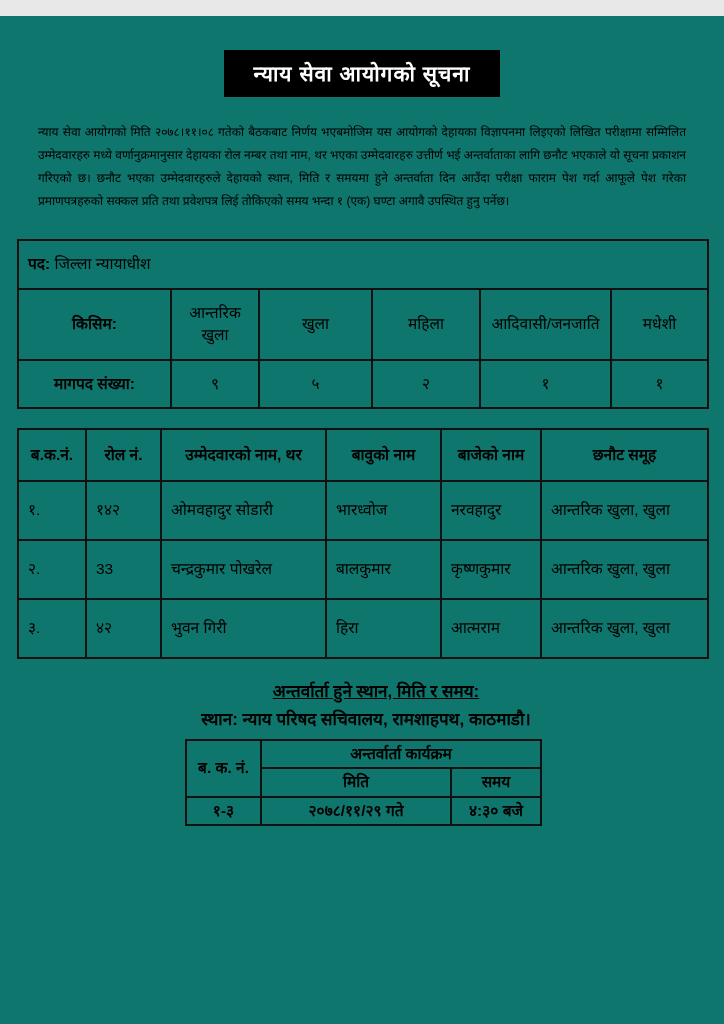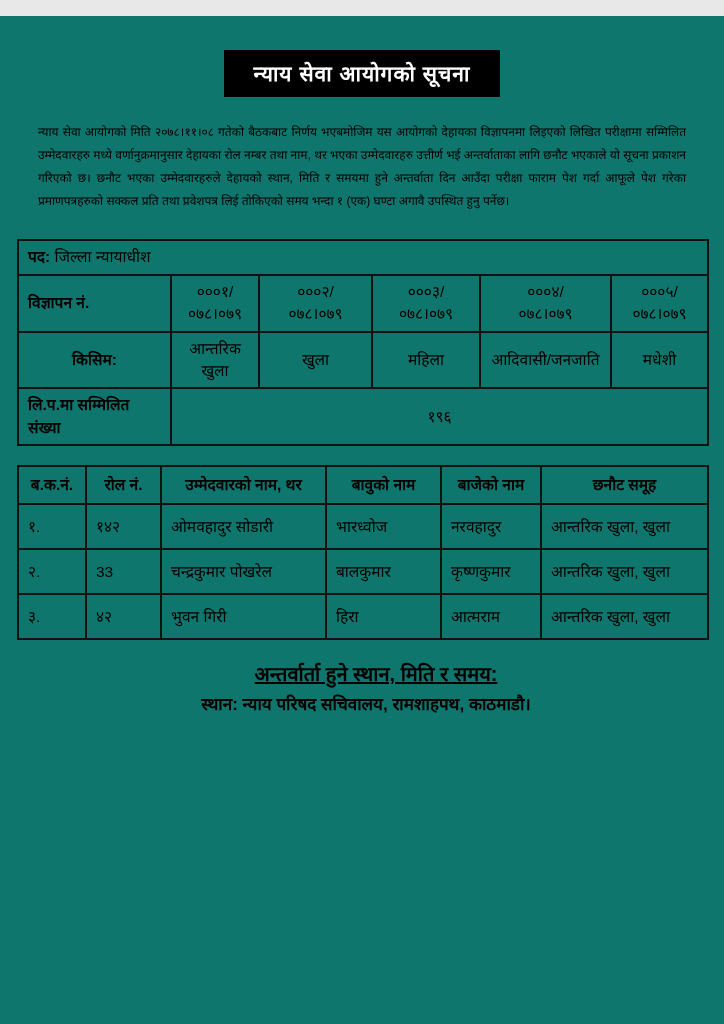--- a/index.html
+++ b/index.html
@@ -30,38 +30,38 @@
     text-align: justify;
   }
   table.tbl {
     border-collapse: collapse;
     table-layout: fixed;
   }
   table.tbl td, table.tbl th {
     border: 2px solid #111;
     font-size: 15.5px;
     line-height: 1.45;
-    padding: 5px 6px;
+    padding: 12px 6px;
     text-align: center;
     vertical-align: middle;
     overflow: hidden;
   }
   .b { font-weight: bold; }
   .left { text-align: left !important; padding-left: 9px !important; }
   .pre { white-space: pre-line; }
 
   table.summary { margin: 26px 0 0 17px; width: 690px; }
   table.candidates { margin: 19px 0 0 17px; width: 690px; }
   table.candidates td { height: 33px; }
   table.candidates th { height: 26px; font-size: 15.5px; border-radius: 16px; }
 
   .center-head {
     margin-top: 20px;
     text-align: center;
-    font-size: 20px;
+    font-size: 17px;
     font-weight: bold;
     text-decoration: underline;
     padding-left: 28px;
   }
   .center-sub {
     margin-top: 5px;
     text-align: center;
     font-size: 17px;
     font-weight: bold;
     padding-left: 8px;
@@ -87,44 +87,35 @@
         <col style="width:113px">
       <col style="width:108px">
         <col style="width:131px">
         <col style="width:97px">
     </colgroup>
     <tbody>
       <tr>
         <td colspan="6" class="left"><span class="b">पद:</span> <span>जिल्ला न्यायाधीश</span></td>
       </tr>
       <tr>
-        <td class="b left">विज्ञापन नं.</td>
-        <td class="pre">०००१/
-०७८।०७९</td>
-        <td class="pre">०००२/
-०७८।०७९</td>
-        <td class="pre">०००३/
-०७८।०७९</td>
-        <td class="pre">०००४/
-०७८।०७९</td>
-        <td class="pre">०००५/
-०७८।०७९</td>
-      </tr>
-      <tr>
         <td class="b">किसिम:</td>
         <td class="pre">आन्तरिक
 खुला</td>
         <td class="pre">खुला</td>
         <td class="pre">महिला</td>
         <td class="pre">आदिवासी/जनजाति</td>
         <td class="pre">मधेशी</td>
       </tr>
       <tr>
-        <td class="b left">लि.प.मा सम्मिलित संख्या</td>
-        <td colspan="5">१९६</td>
+        <td class="b">मागपद संख्या:</td>
+        <td>९</td>
+        <td>५</td>
+        <td>२</td>
+        <td>१</td>
+        <td>१</td>
       </tr>
     </tbody>
   </table>
 
   <table class="tbl candidates">
     <colgroup>
       <col style="width:68px">
         <col style="width:75px">
         <col style="width:165px">
       <col style="width:115px">
@@ -163,14 +154,36 @@
         <td class="left">हिरा</td>
         <td class="left">आत्मराम</td>
         <td class="left">आन्तरिक खुला, खुला</td>
       </tr>
     </tbody>
   </table>
 
   <div class="center-head">अन्तर्वार्ता हुने स्थान, मिति र समय:</div>
   <div class="center-sub">स्थान: न्याय परिषद सचिवालय, रामशाहपथ, काठमाडौ।</div>
 
+  <table class="tbl schedule">
+    <colgroup>
+      <col style="width:75px">
+        <col style="width:190px">
+        <col style="width:90px">
+    </colgroup>
+    <tbody>
+      <tr>
+        <td rowspan="2">ब. क. नं.</td>
+        <td colspan="2">अन्तर्वार्ता कार्यक्रम</td>
+      </tr>
+      <tr>
+        <td>मिति</td>
+        <td>समय</td>
+      </tr>
+      <tr>
+        <td>१-३</td>
+        <td>२०७८/११/२९  गते</td>
+        <td>४:३० बजे</td>
+      </tr>
+    </tbody>
+  </table>
 
 </div>
 
 </body></html>

